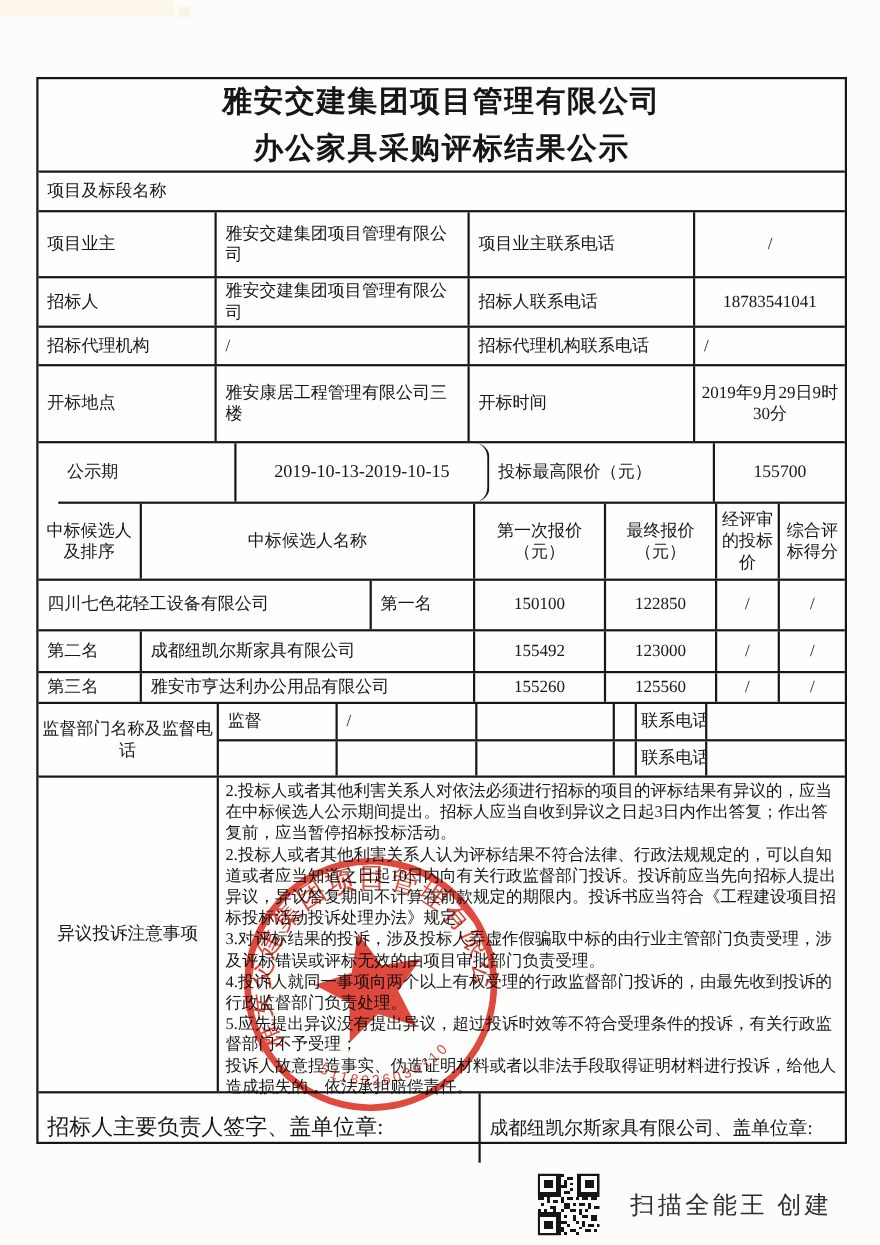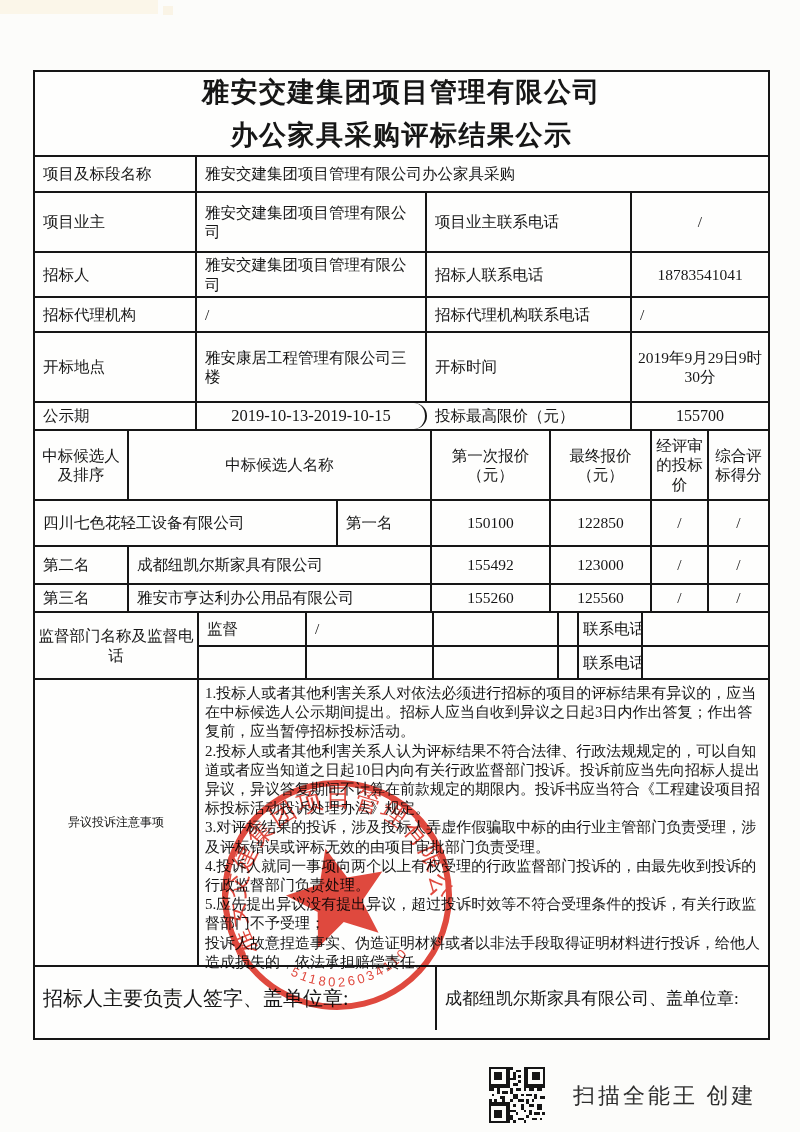--- a/index.html
+++ b/index.html
@@ -58,21 +58,20 @@
 
 <div class="doc">
 
   <div class="row title-row">
     <div>雅安交建集团项目管理有限公司</div>
     <div>办公家具采购评标结果公示</div>
   </div>
 
   <div class="row" style="height:36px;">
     <div class="cell" style="width:162px;">项目及标段名称</div>
-    <div class="cell" style="flex:1;">雅安交建集团项目管理有限公司办公家具采购</div>
   </div>
 
   <div class="row" style="height:60px;">
     <div class="cell" style="width:162px;">项目业主</div>
     <div class="cell" style="width:230px;">雅安交建集团项目管理有限公司</div>
     <div class="cell" style="width:205px;">项目业主联系电话</div>
     <div class="cell center" style="flex:1;">/</div>
   </div>
 
   <div class="row" style="height:45px;">
@@ -89,21 +88,21 @@
     <div class="cell" style="flex:1;">/</div>
   </div>
 
   <div class="row" style="height:70px;">
     <div class="cell" style="width:162px;text-align:right;">开标地点</div>
     <div class="cell" style="width:230px;">雅安康居工程管理有限公司三楼</div>
     <div class="cell" style="width:205px;">开标时间</div>
     <div class="cell center" style="flex:1;">2019年9月29日9时30分</div>
   </div>
 
-  <div class="row" style="height:28px;">
+  <div class="row" style="height:55px;margin-left:18px;">
     <div class="cell" style="width:162px;">公示期</div>
     <div class="cell center" style="width:230px;font-size:16.5px;border-radius:13px;">2019-10-13-2019-10-15</div>
     <div class="cell" style="width:205px;">投标最高限价（元）</div>
     <div class="cell center" style="flex:1;font-size:16px;">155700</div>
   </div>
 
   <div class="row" style="height:70px;">
     <div class="cell center hdr" style="width:94px;">中标候选人及排序</div>
     <div class="cell center hdr" style="width:303px;">中标候选人名称</div>
     <div class="cell center hdr" style="width:119px;">第一次报价（元）</div>
@@ -155,23 +154,23 @@
         <div class="cell" style="width:127px;height:100%;"></div>
         <div class="cell" style="width:125px;height:100%;"></div>
         <div class="cell" style="width:20px;height:100%;padding:0;"></div>
         <div class="cell clip" style="width:64px;height:100%;padding:2px 0 2px 4px;">联系电话</div>
         <div class="cell" style="flex:1;height:100%;"></div>
       </div>
     </div>
   </div>
 
   <div class="row" style="height:287px;">
-    <div class="cell center" style="width:164px;font-size:12px;">异议投诉注意事项</div>
+    <div class="cell center" style="width:164px;font-size:16px;">异议投诉注意事项</div>
     <div class="cell notes-text" style="flex:1;align-items:flex-start;">
-      <div>1.投标人或者其他利害关系人对依法必须进行招标的项目的评标结果有异议的，应当在中标候选人公示期间提出。招标人应当自收到异议之日起3日内作出答复；作出答复前，应当暂停招标投标活动。</div>
+      <div>2.投标人或者其他利害关系人对依法必须进行招标的项目的评标结果有异议的，应当在中标候选人公示期间提出。招标人应当自收到异议之日起3日内作出答复；作出答复前，应当暂停招标投标活动。</div>
       <div>2.投标人或者其他利害关系人认为评标结果不符合法律、行政法规规定的，可以自知道或者应当知道之日起10日内向有关行政监督部门投诉。投诉前应当先向招标人提出异议，异议答复期间不计算在前款规定的期限内。投诉书应当符合《工程建设项目招标投标活动投诉处理办法》规定。</div>
       <div>3.对评标结果的投诉，涉及投标人弄虚作假骗取中标的由行业主管部门负责受理，涉及评标错误或评标无效的由项目审批部门负责受理。</div>
       <div>4.投诉人就同一事项向两个以上有权受理的行政监督部门投诉的，由最先收到投诉的行政监督部门负责处理。</div>
       <div>5.应先提出异议没有提出异议，超过投诉时效等不符合受理条件的投诉，有关行政监督部门不予受理；</div>
       <div>投诉人故意捏造事实、伪造证明材料或者以非法手段取得证明材料进行投诉，给他人造成损失的，依法承担赔偿责任。</div>
     </div>
   </div>
 
   <div class="row" style="height:63px;border-bottom:none;">
     <div class="cell" style="width:402px;font-size:20px;">招标人主要负责人签字、盖单位章:</div>

